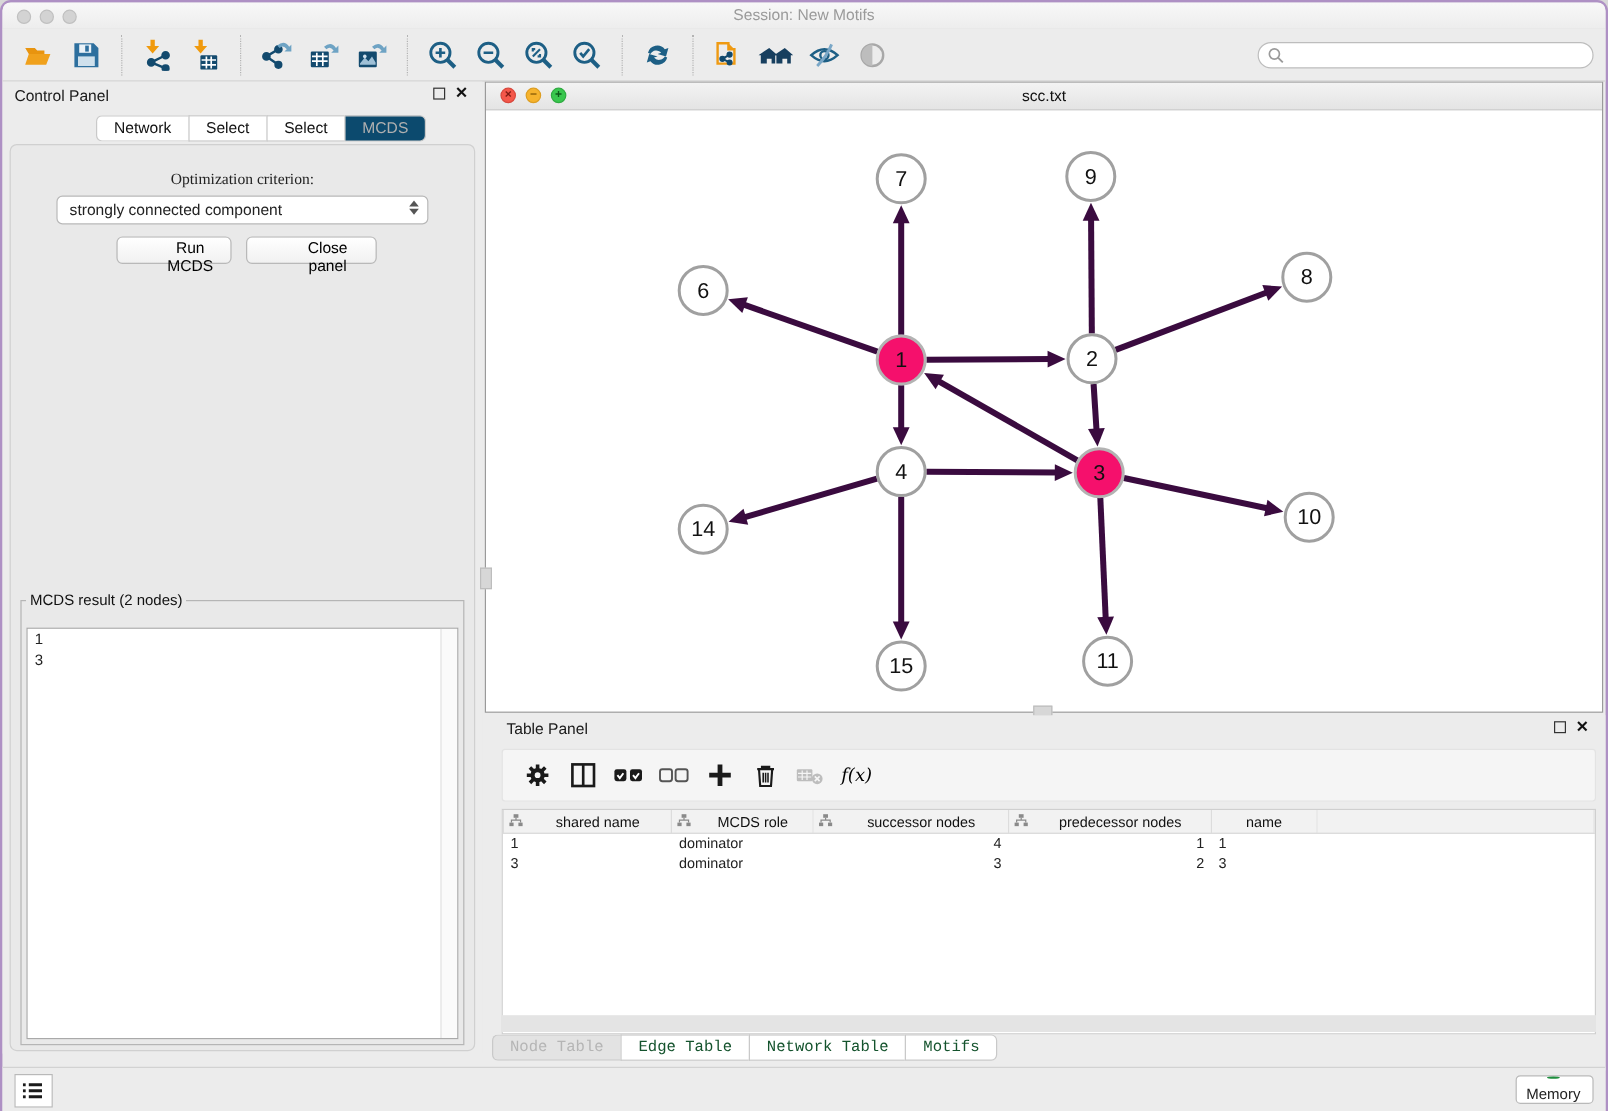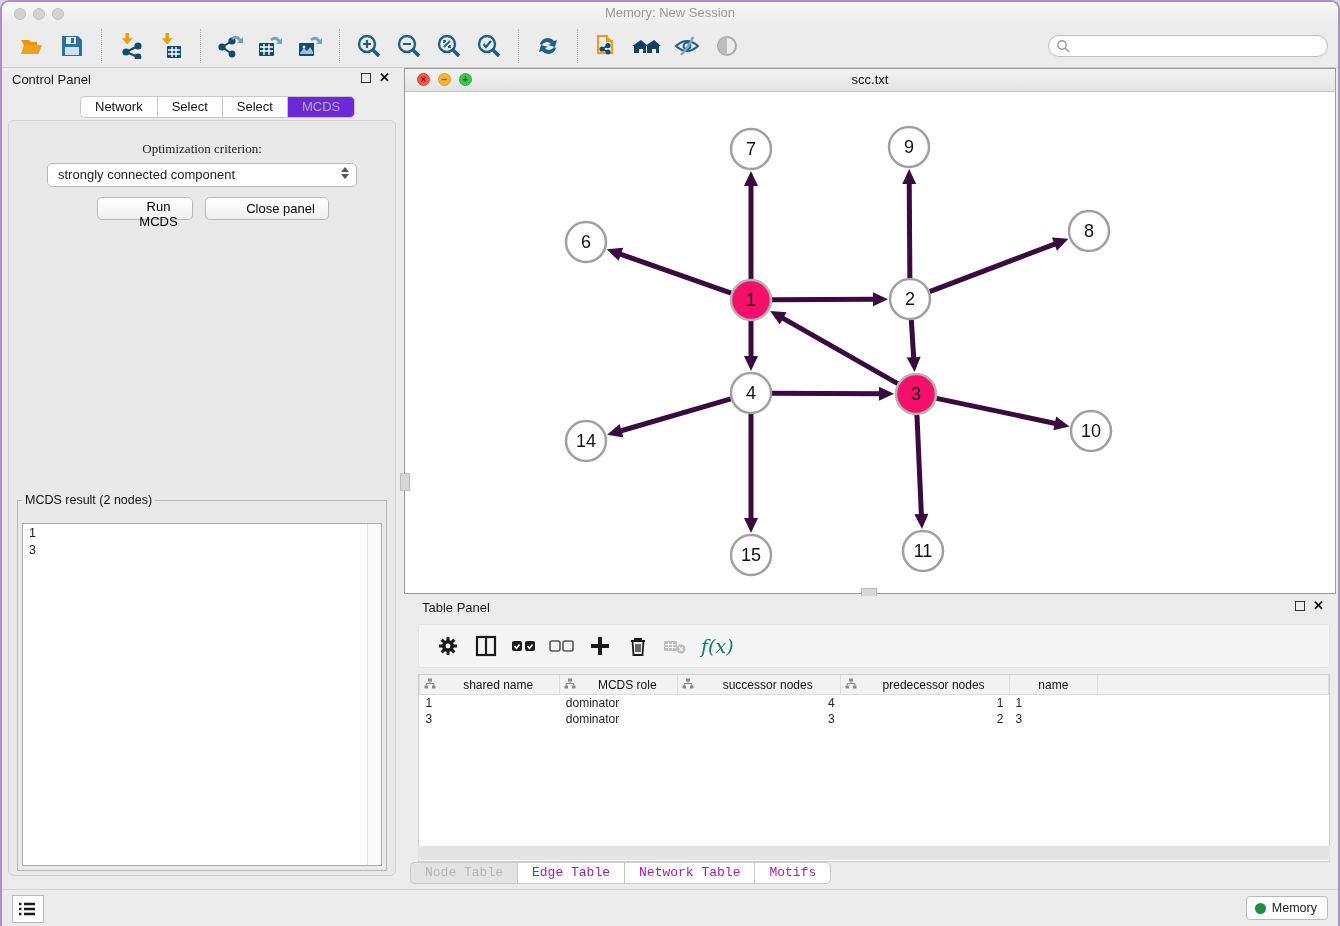--- a/index.html
+++ b/index.html
@@ -29,21 +29,21 @@
   .control-panel{position:absolute;left:0;top:66px;width:400px;height:810px;background:#ececec;}
   .panel-head{position:absolute;left:10px;top:4px;font-size:13px;color:#1a1a1a;}
   .panel-btns{position:absolute;right:12px;top:5px;display:flex;gap:8px;}
   .float-glyph{width:10px;height:10px;border:1.6px solid #333;box-sizing:border-box;cursor:pointer;}
   .close-glyph{font-size:13px;font-weight:bold;color:#111;line-height:10px;cursor:pointer;}
   .cp-tabs{position:absolute;left:78px;top:28px;display:flex;}
   .cp-tab{height:20px;padding:0 14px;font-size:13px;line-height:20px;background:#fff;
     border:1px solid #c9c9c9;border-right:none;cursor:pointer;color:#111;}
   .cp-tab:first-child{border-radius:5px 0 0 5px;}
   .cp-tab:last-child{border-right:1px solid #c9c9c9;border-radius:0 5px 5px 0;}
-  .cp-tab.active{background:#6d28d9;color:#b0b0b0;}
+  .cp-tab.active{background:#0c4a6e;color:#b0b0b0;}
   .cp-body{position:absolute;left:6px;right:6px;top:52px;bottom:2px;
     background:#e9e9e9;border:1px solid #d0d0d0;border-radius:6px;}
   .opt-label{position:absolute;left:0;right:0;top:20px;text-align:center;font-size:13px;font-family:Liberation Serif, serif;}
   .dropdown{position:absolute;left:38px;top:42px;width:310px;height:24px;background:#fff;
     border:1px solid #b9b9b9;border-radius:5px;box-sizing:border-box;cursor:pointer;
     font-size:13px;line-height:22px;padding-left:10px;}
   .dd-stepper{position:absolute;right:7px;top:3px;display:flex;flex-direction:column;gap:2px;}
   .dd-stepper span{width:0;height:0;border-left:4px solid transparent;border-right:4px solid transparent;}
   .dd-up{border-bottom:5px solid #555;}
   .dd-down{border-top:5px solid #555;}
@@ -69,56 +69,56 @@
   .net-canvas{position:absolute;left:0;top:22px;}
   .grip-v{position:absolute;left:-5px;top:404px;width:8px;height:16px;background:#d7d7d7;
     border:1px solid #bdbdbd;cursor:col-resize;}
   .grip-h{position:absolute;left:456px;bottom:-4px;width:14px;height:7px;background:#d7d7d7;
     border:1px solid #bdbdbd;cursor:row-resize;}
   
   .table-panel{position:absolute;left:408px;top:594px;width:928px;height:296px;background:#ececec;}
   .tp-toolbar{position:absolute;left:8px;right:8px;top:28px;height:44px;background:#f5f5f5;
     border:1px solid #e3e3e3;border-radius:3px;display:flex;align-items:center;padding-left:10px;box-sizing:border-box;}
   .tp-ico{width:28px;height:28px;margin:0 5px;display:flex;align-items:center;justify-content:center;cursor:pointer;}
-  .tp-fx{font-family:"DejaVu Serif",serif;font-style:italic;font-size:19px;color:#0f766e;margin-left:6px;cursor:default;}
+  .tp-fx{font-family:"DejaVu Serif",serif;font-style:italic;font-size:15px;color:#000000;margin-left:6px;cursor:default;}
   .tp-table-wrap{position:absolute;left:8px;right:8px;top:78px;height:186px;background:#fff;
     border:1px solid #cfcfcf;overflow:hidden;}
   table.nodetable{border-collapse:collapse;font-size:12px;table-layout:fixed;}
   table.nodetable th{height:19px;background:#f2f2f2;border:1px solid #dcdcdc;border-top:none;
     font-weight:normal;font-size:12px;color:#111;padding:0 4px;white-space:nowrap;overflow:hidden;}
   table.nodetable td{height:16px;padding:0 6px;border:none;font-size:12px;white-space:nowrap;overflow:hidden;}
   .th-inner{display:flex;align-items:center;gap:5px;justify-content:flex-start;}
   .th-label{flex:1;text-align:center;}
   .tp-tabs{position:absolute;left:0;right:0;bottom:8px;display:flex;justify-content:flex-start;font-family:Liberation Mono, monospace;}
   .tp-tab{height:20px;line-height:20px;padding:0 14px;font-size:13px;background:#fff;
-    border:1px solid #c9c9c9;border-right:none;cursor:pointer;color:#a21caf;}
+    border:1px solid #c9c9c9;border-right:none;cursor:pointer;color:#14532d;}
   .tp-tab:first-child{border-radius:5px 0 0 5px;}
   .tp-tab:last-child{border-right:1px solid #c9c9c9;border-radius:0 5px 5px 0;}
   .tp-tab.active{background:#e3e3e3;color:#b5b5b5;}
   .tp-footstrip{position:absolute;left:8px;right:8px;bottom:32px;height:14px;background:#e4e4e4;}
   
   .statusbar{position:absolute;left:0;right:0;bottom:0;height:36px;background:#ececec;
     border-top:1px solid #d2d2d2;}
   .list-btn{position:absolute;left:10px;top:5px;width:30px;height:26px;background:#fff;
     border:1px solid #b9b9b9;display:flex;align-items:center;justify-content:center;cursor:pointer;}
   .mem-btn{position:absolute;right:10px;top:6px;height:22px;padding:0 10px 0 8px;background:#fff;
     border:1px solid #b9b9b9;border-radius:4px;display:flex;align-items:center;gap:6px;
-    font-size:12.5px;cursor:pointer;}
+    font-size:12.5px;cursor:pointer;flex-direction:column;}
   .mem-dot{width:11px;height:11px;border-radius:50%;background:#1e8e3e;}
 </style>
 </head>
 <body>
 
 <div class="app">
 
   <div class="titlebar">
     <div class="tl-dot" style="left:12px"></div>
     <div class="tl-dot" style="left:31px"></div>
     <div class="tl-dot" style="left:50px"></div>
-    <div class="win-title">Memory: New Session</div>
+    <div class="win-title">Session: New Motifs</div>
   </div>
 
   <div class="toolbar">
     <div class="tb-ico">
       <svg width="26" height="26" viewBox="0 0 26 26">
           <path d="M2 7 h8 l2 2 h6 v3 H5 Z" fill="#e8940f"></path>
           <path d="M5 12 h18 l-3.5 9 H2 Z" fill="#f0a11c"></path>
         </svg>
     </div>
     <div class="tb-ico">
@@ -274,21 +274,21 @@
     <div class="cp-body">
       <div class="opt-label">Optimization criterion:</div>
       <div class="dropdown">
         <span>strongly connected component</span>
         <span class="dd-stepper">
             <span class="dd-up"></span>
             <span class="dd-down"></span>
           </span>
       </div>
       <button class="cp-btn" style="left:88px;width:96px">Run MCDS</button>
-      <button class="cp-btn" style="left:196px;width:124px">Close panel</button>
+      <button class="cp-btn" style="left:196px;width:109px">Close panel</button>
       <fieldset class="mcds-fieldset">
         <legend>MCDS result (2 nodes)</legend>
         <div class="mcds-text">
           <div>
               <div>1</div>
               <div>3</div>
             </div>
           <div class="mcds-scroll"></div>
         </div>
       </fieldset>

